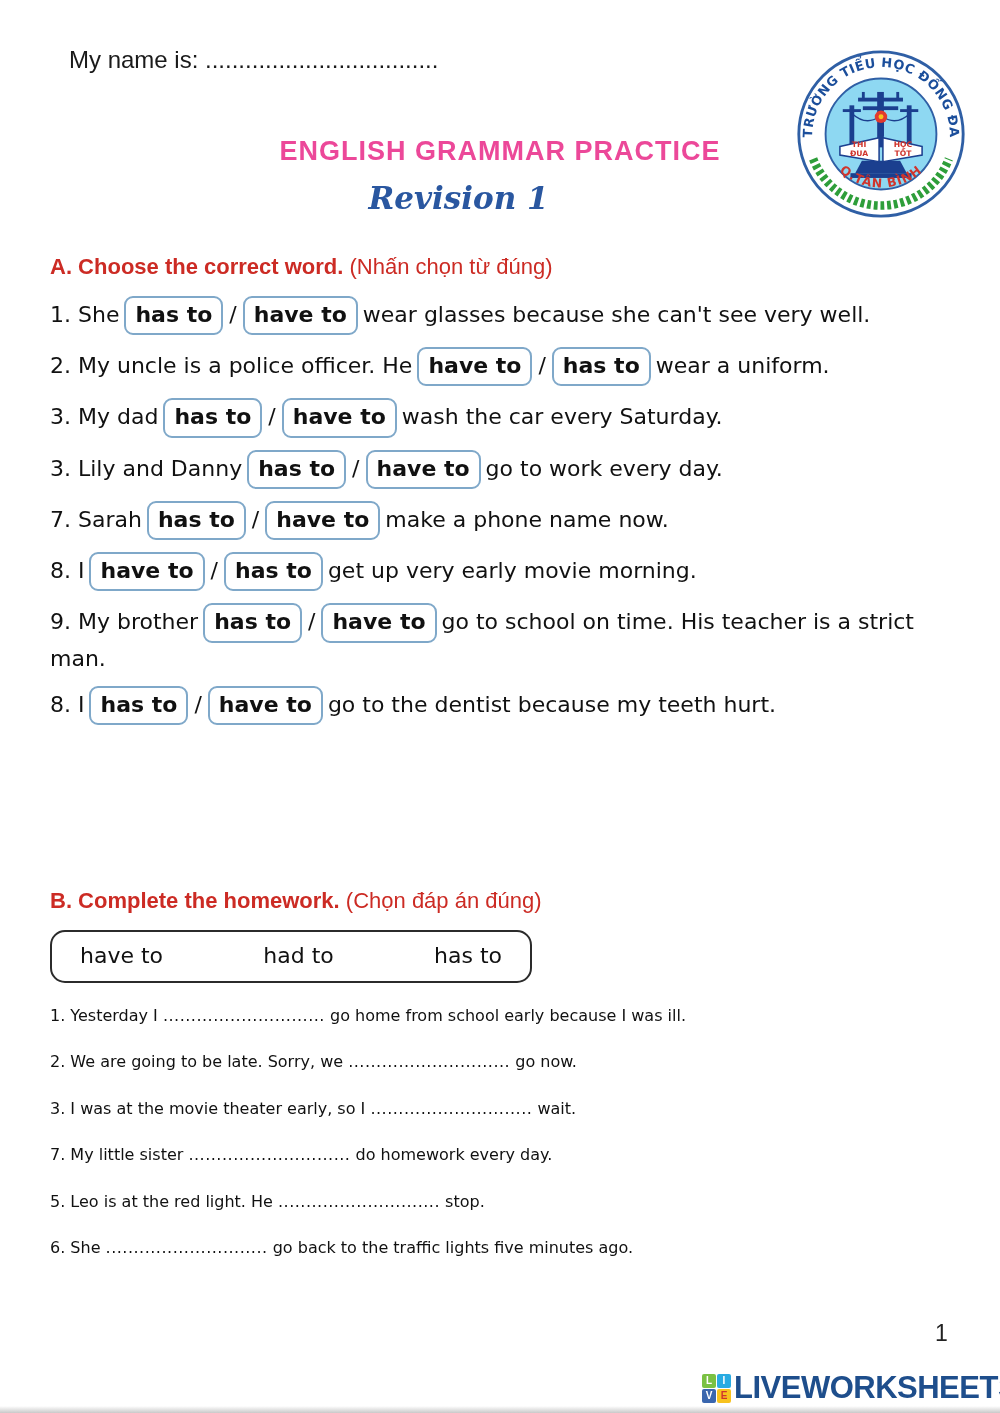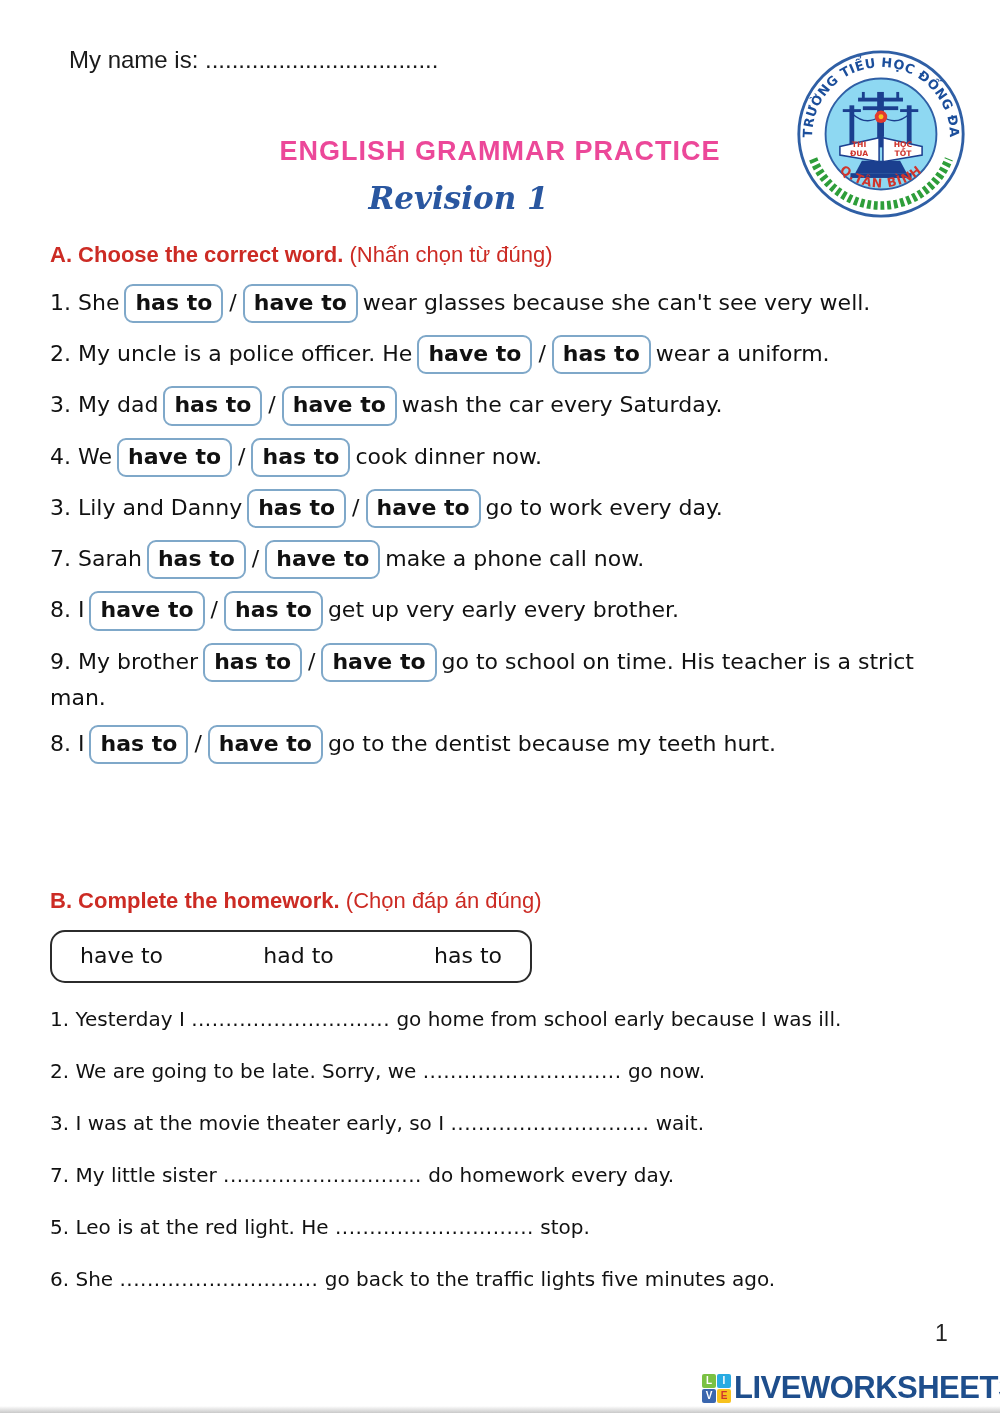--- a/index.html
+++ b/index.html
@@ -17,37 +17,37 @@
     position:absolute;left:0;top:136px;width:1000px;text-align:center;
     font-family:"Liberation Sans",sans-serif;font-weight:bold;font-size:27px;
     letter-spacing:1px;color:#ec4899;
   }
   .subtitle{
     position:absolute;left:0;top:180px;width:917px;text-align:center;
     font-family:"DejaVu Serif",serif;font-style:italic;font-weight:bold;
     font-size:31px;color:#2A57A0;
   }
   .section{position:absolute;left:50px;width:912px;}
-  .section-a{top:242px;}
+  .section-a{top:254px;}
   .section-b{top:888px;}
   .heading{font-family:"Liberation Sans",sans-serif;font-size:22px;margin-bottom:16px;}
   .h-bold{font-weight:bold;color:#CC2B24;}
   .h-note{color:#CC2B24;}
   .a-item{font-size:22px;line-height:1.42;margin-bottom:12px;}
   .opt{
     display:inline-block;border:2px solid #7FA8C9;border-radius:9px;
     padding:1px 9px 3px;font-weight:bold;margin:0 5px;background:#fff;
   }
   .slash{margin:0 1px;}
   .word-bank{
     box-sizing:border-box;width:482px;border:2px solid #2b2b2b;border-radius:15px;
     padding:11px 28px 13px;display:flex;justify-content:space-between;
     font-size:22px;margin:10px 0 22px;
   }
-  .b-item{font-size:20px;line-height:1.4;margin-bottom:24px;}
+  .b-item{font-size:16px;line-height:1.4;margin-bottom:24px;}
   .blank{letter-spacing:0.5px;}
   .page-number{
     position:absolute;left:935px;top:1320px;font-size:23px;
     font-family:"Liberation Sans",sans-serif;color:#222;
   }
   .lw-logo{position:absolute;left:702px;top:1370px;display:flex;align-items:center;gap:3px;}
   .lw-grid{
     display:grid;grid-template-columns:14px 14px;grid-auto-rows:14px;gap:1px;
   }
   .sq{
@@ -130,30 +130,27 @@
     <div class="a-item">
       <span>1. She</span><span class="opt">has to</span><span class="slash">/</span><span class="opt">have to</span><span>wear glasses because she can't see very well.</span>
     </div>
     <div class="a-item">
       <span>2. My uncle is a police officer. He</span><span class="opt">have to</span><span class="slash">/</span><span class="opt">has to</span><span>wear a uniform.</span>
     </div>
     <div class="a-item">
       <span>3. My dad</span><span class="opt">has to</span><span class="slash">/</span><span class="opt">have to</span><span>wash the car every Saturday.</span>
     </div>
     <div class="a-item">
-      <span>4. We</span><span class="opt">have to</span><span class="slash">/</span><span class="opt">has to</span><span>cook dinner now.</span>
-    </div>
-    <div class="a-item">
       <span>3. Lily and Danny</span><span class="opt">has to</span><span class="slash">/</span><span class="opt">have to</span><span>go to work every day.</span>
     </div>
     <div class="a-item">
-      <span>7. Sarah</span><span class="opt">has to</span><span class="slash">/</span><span class="opt">have to</span><span>make a phone call now.</span>
-    </div>
-    <div class="a-item">
-      <span>8. I</span><span class="opt">have to</span><span class="slash">/</span><span class="opt">has to</span><span>get up very early every brother.</span>
+      <span>7. Sarah</span><span class="opt">has to</span><span class="slash">/</span><span class="opt">have to</span><span>make a phone name now.</span>
+    </div>
+    <div class="a-item">
+      <span>8. I</span><span class="opt">have to</span><span class="slash">/</span><span class="opt">has to</span><span>get up very early movie morning.</span>
     </div>
     <div class="a-item">
       <span>9. My brother</span><span class="opt">has to</span><span class="slash">/</span><span class="opt">have to</span><span>go to school on time. His teacher is a strict man.</span>
     </div>
     <div class="a-item">
       <span>8. I</span><span class="opt">has to</span><span class="slash">/</span><span class="opt">have to</span><span>go to the dentist because my teeth hurt.</span>
     </div>
   </div>
 
   <div class="section section-b">

